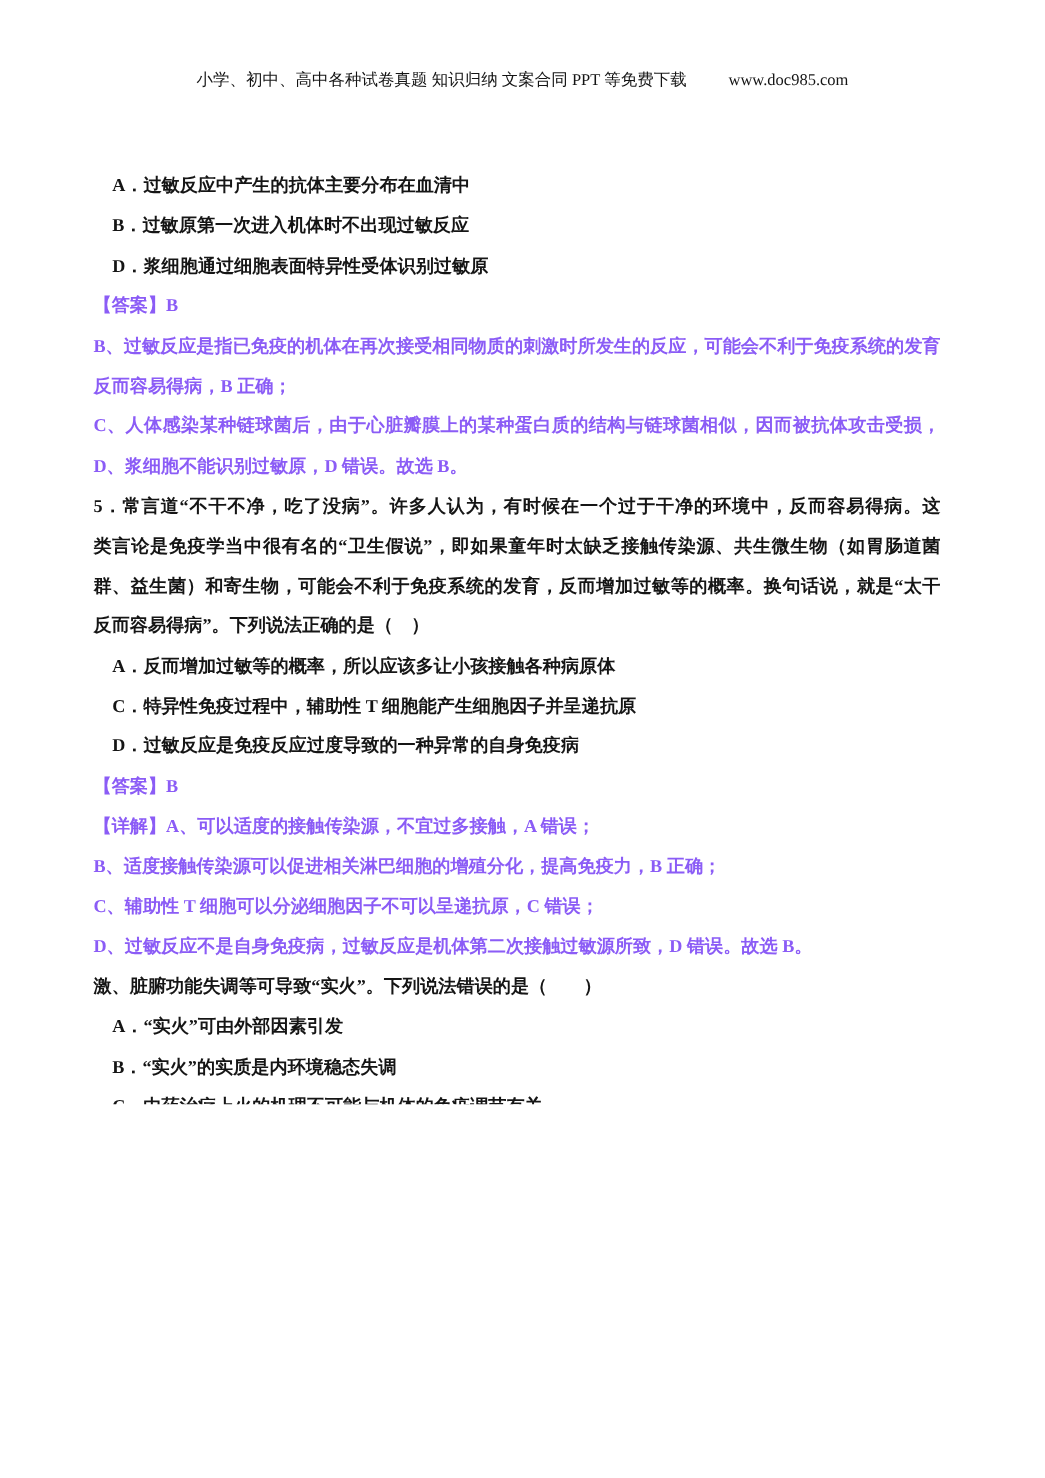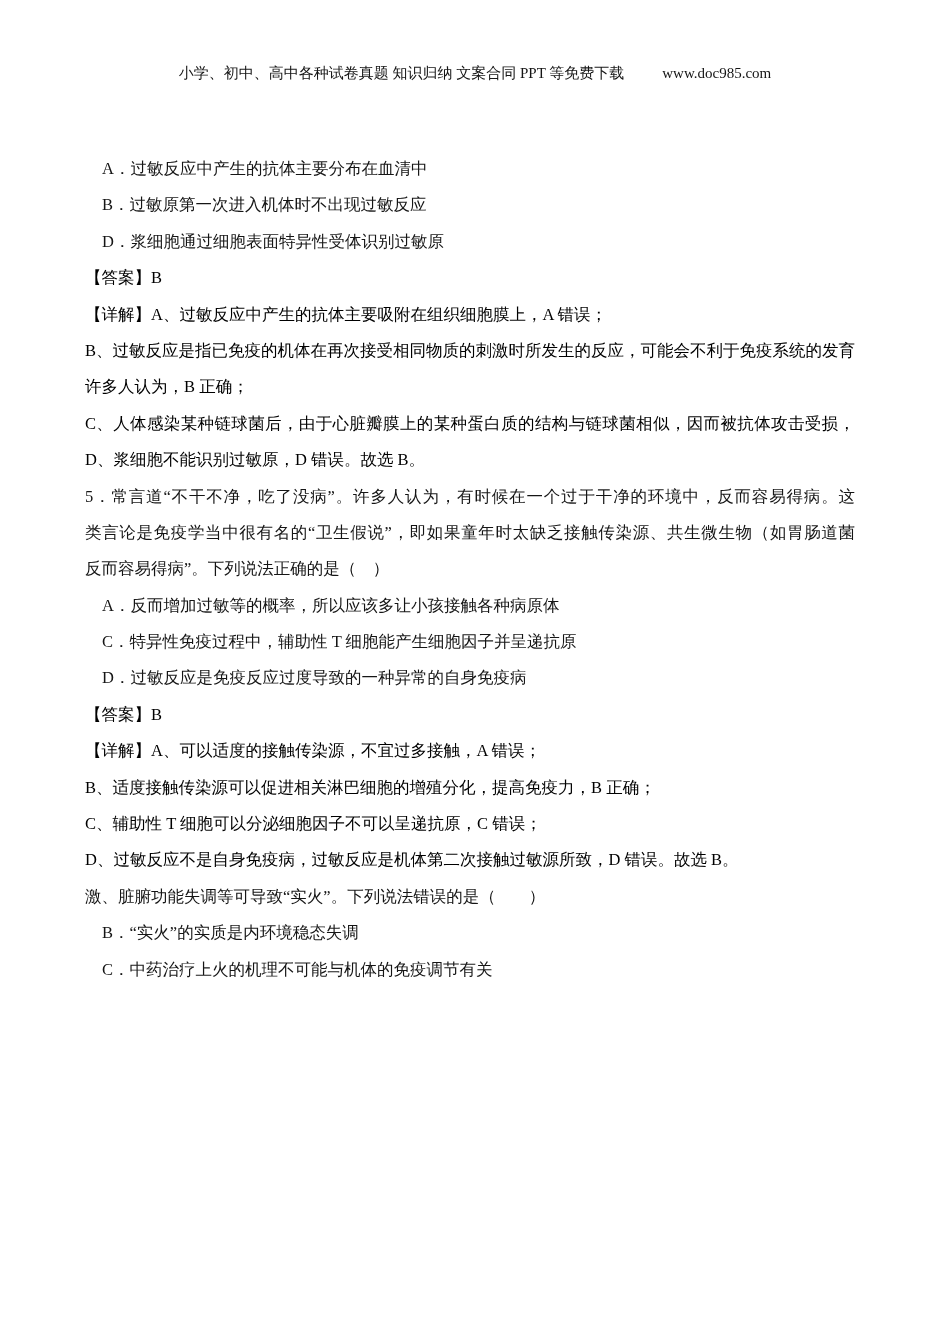--- a/index.html
+++ b/index.html
@@ -30,64 +30,66 @@
     left: 85px;
     width: 770px;
     font-size: 16.5px;
   }
   .ln {
     line-height: 36.4px;
     height: 36.4px;
     white-space: nowrap;
     text-align: left;
     overflow: visible;
+    font-weight: bold;
   }
   .ln.jf {
     white-space: normal;
     text-align: justify;
     text-align-last: justify;
   }
   .ln.opt { padding-left: 17px; }
-  .ln.red { color: #000000; }
+  .ln.red { color: #8b5cf6; }
 </style>
 </head>
 <body>
 
 <div class="page">
 
   <div class="header">
     <span>小学、初中、高中各种试卷真题 知识归纳 文案合同 PPT 等免费下载</span><span class="url">www.doc985.com</span>
   </div>
 
   <div class="content">
 
     <div class="ln opt">A．过敏反应中产生的抗体主要分布在血清中</div>
     <div class="ln opt">B．过敏原第一次进入机体时不出现过敏反应</div>
     <div class="ln opt">D．浆细胞通过细胞表面特异性受体识别过敏原</div>
 
     <div class="ln red">【答案】B</div>
-    <div class="ln red">【详解】A、过敏反应中产生的抗体主要吸附在组织细胞膜上，A 错误；</div>
     <div class="ln red jf">B、过敏反应是指已免疫的机体在再次接受相同物质的刺激时所发生的反应，可能会不利于免疫系统的发育</div>
-    <div class="ln red">许多人认为，B 正确；</div>
+    <div class="ln red">反而容易得病，B 正确；</div>
     <div class="ln red jf">C、人体感染某种链球菌后，由于心脏瓣膜上的某种蛋白质的结构与链球菌相似，因而被抗体攻击受损，</div>
     <div class="ln red">D、浆细胞不能识别过敏原，D 错误。故选 B。</div>
 
     <div class="ln jf">5．常言道“不干不净，吃了没病”。许多人认为，有时候在一个过于干净的环境中，反而容易得病。这</div>
     <div class="ln jf">类言论是免疫学当中很有名的“卫生假说”，即如果童年时太缺乏接触传染源、共生微生物（如胃肠道菌</div>
+    <div class="ln jf">群、益生菌）和寄生物，可能会不利于免疫系统的发育，反而增加过敏等的概率。换句话说，就是“太干</div>
     <div class="ln">反而容易得病”。下列说法正确的是（　）</div>
 
     <div class="ln opt">A．反而增加过敏等的概率，所以应该多让小孩接触各种病原体</div>
     <div class="ln opt">C．特异性免疫过程中，辅助性 T 细胞能产生细胞因子并呈递抗原</div>
     <div class="ln opt">D．过敏反应是免疫反应过度导致的一种异常的自身免疫病</div>
 
     <div class="ln red">【答案】B</div>
     <div class="ln red">【详解】A、可以适度的接触传染源，不宜过多接触，A 错误；</div>
     <div class="ln red">B、适度接触传染源可以促进相关淋巴细胞的增殖分化，提高免疫力，B 正确；</div>
     <div class="ln red">C、辅助性 T 细胞可以分泌细胞因子不可以呈递抗原，C 错误；</div>
     <div class="ln red">D、过敏反应不是自身免疫病，过敏反应是机体第二次接触过敏源所致，D 错误。故选 B。</div>
 
     <div class="ln">激、脏腑功能失调等可导致“实火”。下列说法错误的是（　　）</div>
 
+    <div class="ln opt">A．“实火”可由外部因素引发</div>
     <div class="ln opt">B．“实火”的实质是内环境稳态失调</div>
     <div class="ln opt">C．中药治疗上火的机理不可能与机体的免疫调节有关</div>
 
   </div>
 </div>
 
 </body></html>

